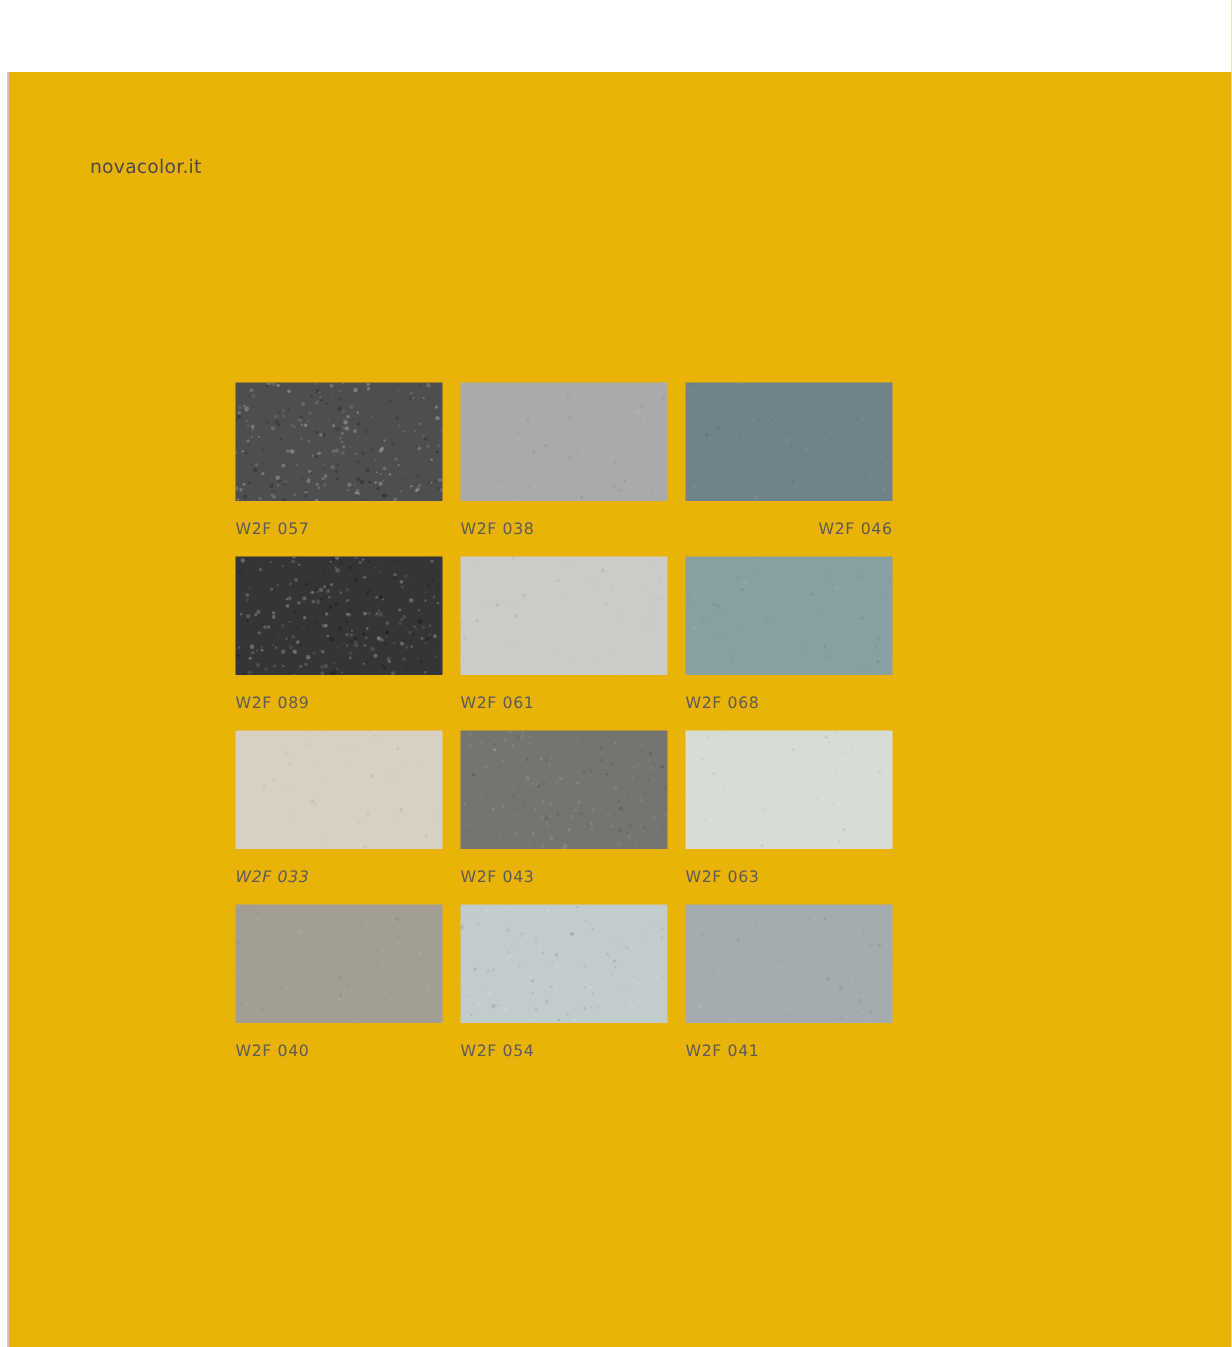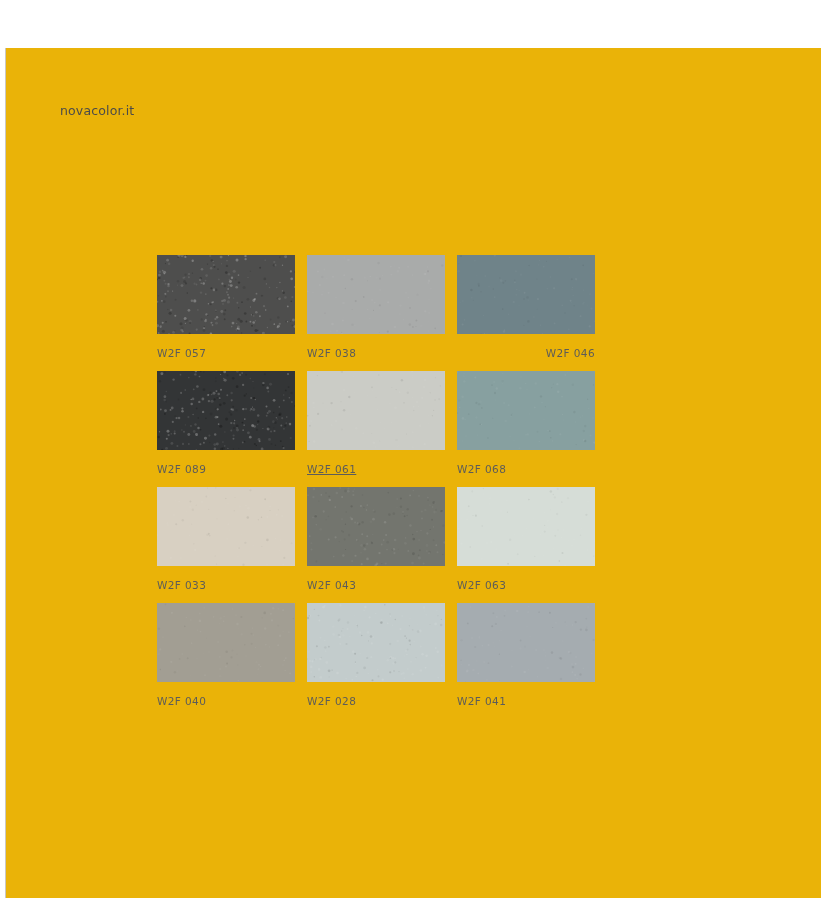--- a/index.html
+++ b/index.html
@@ -839,21 +839,21 @@
                 <circle cx="24.6" cy="32.1" r="1.20" fill="#000000" opacity="0.071"></circle>
                 <circle cx="90.5" cy="75.6" r="1.20" fill="#ffffff" opacity="0.021"></circle>
                 <circle cx="133.0" cy="56.0" r="1.22" fill="#ffffff" opacity="0.021"></circle>
                 <circle cx="73.6" cy="51.8" r="0.52" fill="#ffffff" opacity="0.068"></circle>
                 <circle cx="77.7" cy="56.9" r="0.50" fill="#ffffff" opacity="0.056"></circle>
                 <circle cx="134.2" cy="25.1" r="0.70" fill="#ffffff" opacity="0.035"></circle>
                 <circle cx="68.7" cy="76.0" r="0.71" fill="#ffffff" opacity="0.059"></circle>
                 <circle cx="15.1" cy="66.2" r="0.56" fill="#ffffff" opacity="0.027"></circle>
               </svg></div>
           </div>
-          <div class="chip-label" style="color: rgb(93, 92, 89); text-decoration: underline;">W2F 061</div>
+          <div class="chip-label" style="color: rgb(93, 92, 89);">W2F 061</div>
         </div>
         <div class="swatch-cell">
           <div class="chip" style="background: rgb(135, 160, 160);">
             <div class="tex"><svg xmlns="http://www.w3.org/2000/svg" width="138" height="79" viewBox="0 0 138 79">
                 <circle cx="68.7" cy="12.4" r="0.69" fill="#ffffff" opacity="0.054"></circle>
                 <circle cx="56.9" cy="69.5" r="0.77" fill="#ffffff" opacity="0.025"></circle>
                 <circle cx="84.0" cy="25.4" r="1.18" fill="#000000" opacity="0.060"></circle>
                 <circle cx="8.6" cy="7.0" r="0.51" fill="#ffffff" opacity="0.037"></circle>
                 <circle cx="9.0" cy="65.1" r="0.95" fill="#ffffff" opacity="0.026"></circle>
                 <circle cx="72.7" cy="42.9" r="0.88" fill="#ffffff" opacity="0.025"></circle>
@@ -1033,21 +1033,21 @@
                 <circle cx="125.2" cy="28.9" r="1.00" fill="#ffffff" opacity="0.053"></circle>
                 <circle cx="110.4" cy="29.9" r="1.10" fill="#ffffff" opacity="0.057"></circle>
                 <circle cx="108.2" cy="12.3" r="0.93" fill="#000000" opacity="0.073"></circle>
                 <circle cx="32.5" cy="0.3" r="0.84" fill="#ffffff" opacity="0.030"></circle>
                 <circle cx="38.2" cy="63.0" r="1.14" fill="#ffffff" opacity="0.069"></circle>
                 <circle cx="73.7" cy="3.0" r="1.10" fill="#ffffff" opacity="0.020"></circle>
                 <circle cx="10.9" cy="38.0" r="0.80" fill="#ffffff" opacity="0.071"></circle>
                 <circle cx="119.7" cy="27.7" r="1.02" fill="#ffffff" opacity="0.070"></circle>
               </svg></div>
           </div>
-          <div class="chip-label" style="color: rgb(93, 92, 89);">W2F 033</div>
+          <div class="chip-label" style="color: rgb(93, 92, 89); font-style: italic;">W2F 033</div>
         </div>
         <div class="swatch-cell">
           <div class="chip" style="background: rgb(115, 117, 110);">
             <div class="tex"><svg xmlns="http://www.w3.org/2000/svg" width="138" height="79" viewBox="0 0 138 79">
                 <circle cx="74.8" cy="76.6" r="0.66" fill="#000000" opacity="0.073"></circle>
                 <circle cx="52.0" cy="37.1" r="1.40" fill="#000000" opacity="0.095"></circle>
                 <circle cx="125.7" cy="19.9" r="0.56" fill="#ffffff" opacity="0.097"></circle>
                 <circle cx="90.2" cy="12.0" r="0.66" fill="#ffffff" opacity="0.075"></circle>
                 <circle cx="21.5" cy="29.3" r="0.90" fill="#000000" opacity="0.041"></circle>
                 <circle cx="78.7" cy="76.6" r="1.09" fill="#ffffff" opacity="0.052"></circle>
@@ -1541,21 +1541,21 @@
                 <circle cx="113.8" cy="43.5" r="1.05" fill="#ffffff" opacity="0.073"></circle>
                 <circle cx="25.1" cy="67.1" r="0.59" fill="#000000" opacity="0.119"></circle>
                 <circle cx="95.4" cy="12.9" r="1.14" fill="#ffffff" opacity="0.044"></circle>
                 <circle cx="13.6" cy="34.8" r="0.98" fill="#ffffff" opacity="0.075"></circle>
                 <circle cx="130.9" cy="12.7" r="0.78" fill="#000000" opacity="0.034"></circle>
                 <circle cx="32.5" cy="16.4" r="1.09" fill="#000000" opacity="0.045"></circle>
                 <circle cx="47.3" cy="12.8" r="0.57" fill="#ffffff" opacity="0.067"></circle>
                 <circle cx="48.4" cy="60.2" r="0.59" fill="#ffffff" opacity="0.113"></circle>
               </svg></div>
           </div>
-          <div class="chip-label" style="color: rgb(93, 92, 89);">W2F 028</div>
+          <div class="chip-label" style="color: rgb(93, 92, 89);">W2F 054</div>
         </div>
         <div class="swatch-cell">
           <div class="chip" style="background: rgb(165, 172, 176);">
             <div class="tex"><svg xmlns="http://www.w3.org/2000/svg" width="138" height="79" viewBox="0 0 138 79">
                 <circle cx="86.8" cy="47.1" r="1.27" fill="#ffffff" opacity="0.025"></circle>
                 <circle cx="42.4" cy="51.2" r="0.65" fill="#000000" opacity="0.069"></circle>
                 <circle cx="71.1" cy="9.0" r="0.85" fill="#ffffff" opacity="0.057"></circle>
                 <circle cx="115.4" cy="22.0" r="0.80" fill="#ffffff" opacity="0.063"></circle>
                 <circle cx="46.3" cy="36.8" r="0.59" fill="#ffffff" opacity="0.023"></circle>
                 <circle cx="90.7" cy="65.1" r="1.23" fill="#ffffff" opacity="0.044"></circle>

